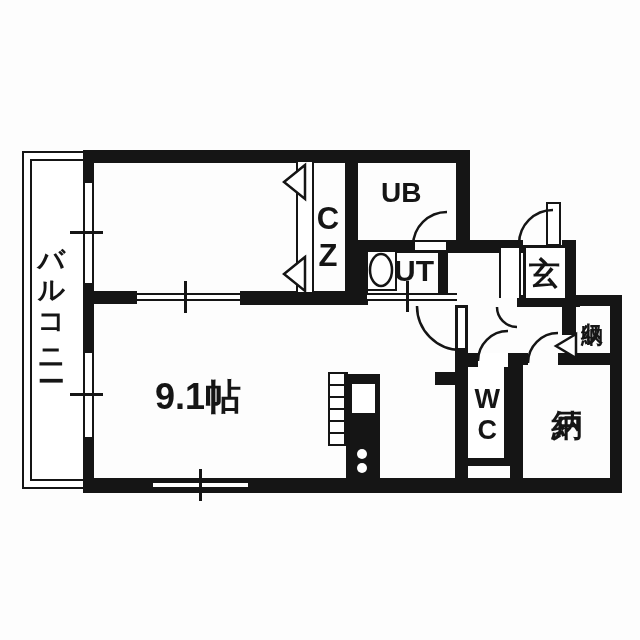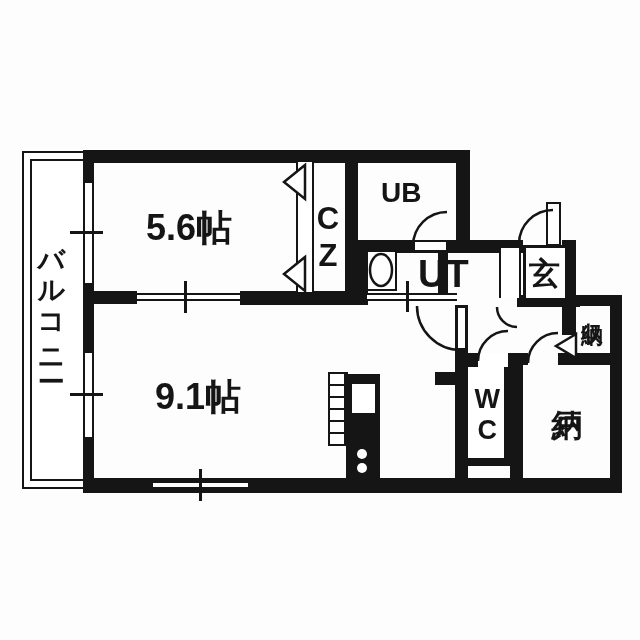--- a/index.html
+++ b/index.html
@@ -90,23 +90,22 @@
     <path d="M478,361 A30,30 0 0 1 508,331" fill="none" stroke="#151515" stroke-width="2.5"></path>
     <path d="M528,363 A30,30 0 0 1 558,333" fill="none" stroke="#151515" stroke-width="2.5"></path>
     <path d="M497,307 A20,20 0 0 0 517,327" fill="none" stroke="#151515" stroke-width="2.5"></path>
     <path d="M305,165 L284,182 L305,199 Z" fill="#ffffff" stroke="#151515" stroke-width="2.5"></path>
     <path d="M305,257 L284,274 L305,291 Z" fill="#ffffff" stroke="#151515" stroke-width="2.5"></path>
     <path d="M576,334 L556,346 L576,358 Z" fill="#ffffff" stroke="#151515" stroke-width="2.5"></path>
     <ellipse cx="381" cy="270" rx="11" ry="16" fill="#ffffff" stroke="#151515" stroke-width="2.5"></ellipse>
   </svg>
 
   <div class="lbl vt-mx" style="left:37px;top:228px;height:210px;font-size:27px;letter-spacing:4px;">バルコニー</div>
-  <div class="lbl" style="left:146px;top:209px;font-size:36px;">5.6帖</div>
   <div class="lbl vt-up" style="left:311px;top:201px;height:95px;font-size:31px;letter-spacing:2px;">CZ</div>
   <div class="lbl" style="left:381px;top:178px;font-size:28px;">UB</div>
-  <div class="lbl" style="left:394px;top:255px;font-size:38px;margin-left:24px;">UT</div>
+  <div class="lbl" style="left:394px;top:255px;font-size:30px;">UT</div>
   <div class="lbl" style="left:529px;top:258px;font-size:31px;">玄</div>
   <div class="lbl vt-up" style="left:581px;top:305px;height:50px;font-size:22px;letter-spacing:1px;">収納</div>
   <div class="lbl" style="left:155px;top:378px;font-size:36px;">9.1帖</div>
   <div class="lbl vt-up" style="left:473px;top:384px;height:70px;font-size:27px;letter-spacing:1px;">WC</div>
   <div class="lbl vt-up" style="left:550px;top:385px;height:70px;font-size:31px;letter-spacing:2px;">納戸</div>
 
 </div>
 
 </body></html>

